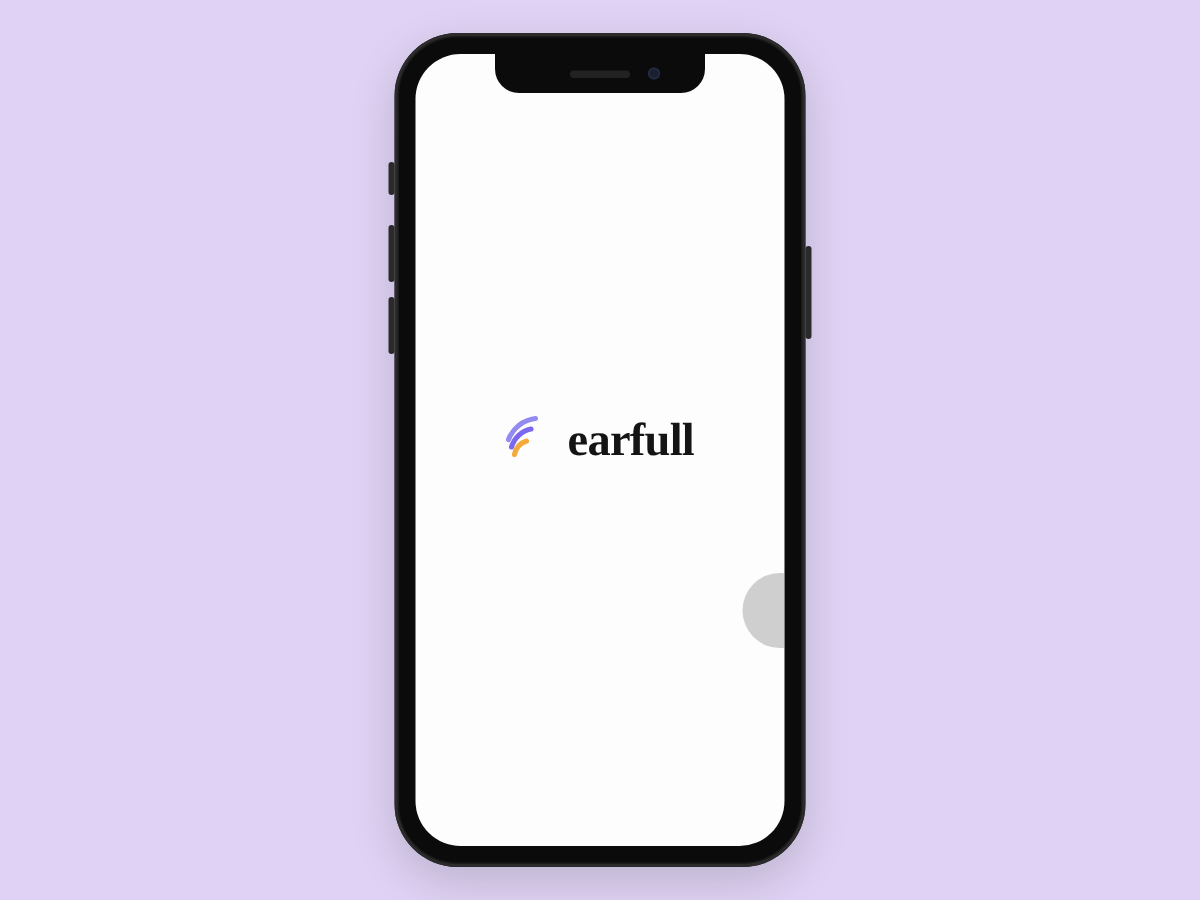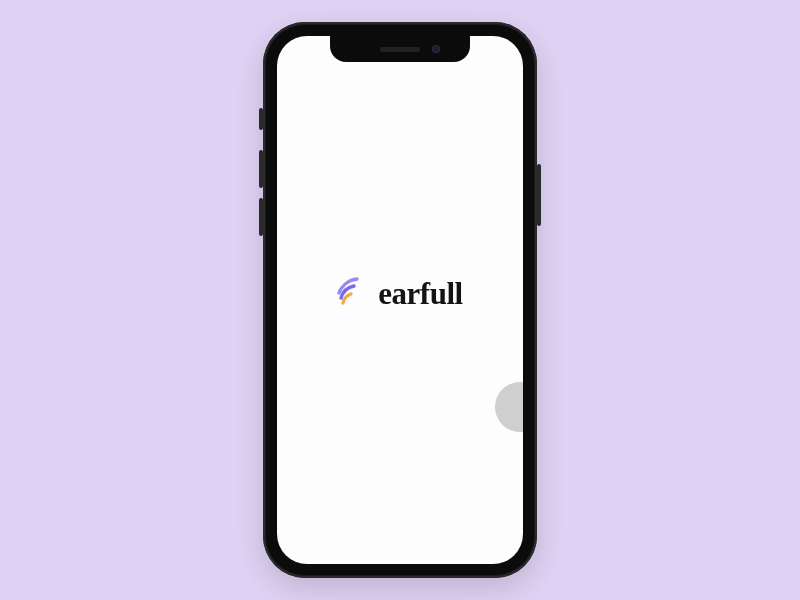--- a/index.html
+++ b/index.html
@@ -77,21 +77,20 @@
       height: 8px;
       background: #1a1f2e;
       border-radius: 50%;
       position: absolute;
       right: 30px;
       top: 9px;
       box-shadow: inset 0 0 2px rgba(80,100,160,0.6);
     }
     .splash {
       display: flex;
-      align-items: center;
       justify-content: center;
       gap: 15px;
       margin-top: -18px;
     }
     .logo-mark {
       flex-shrink: 0;
     }
     .wordmark {
       font-family: 'Brush Script MT', 'Segoe Script', cursive;
       font-weight: 700;

